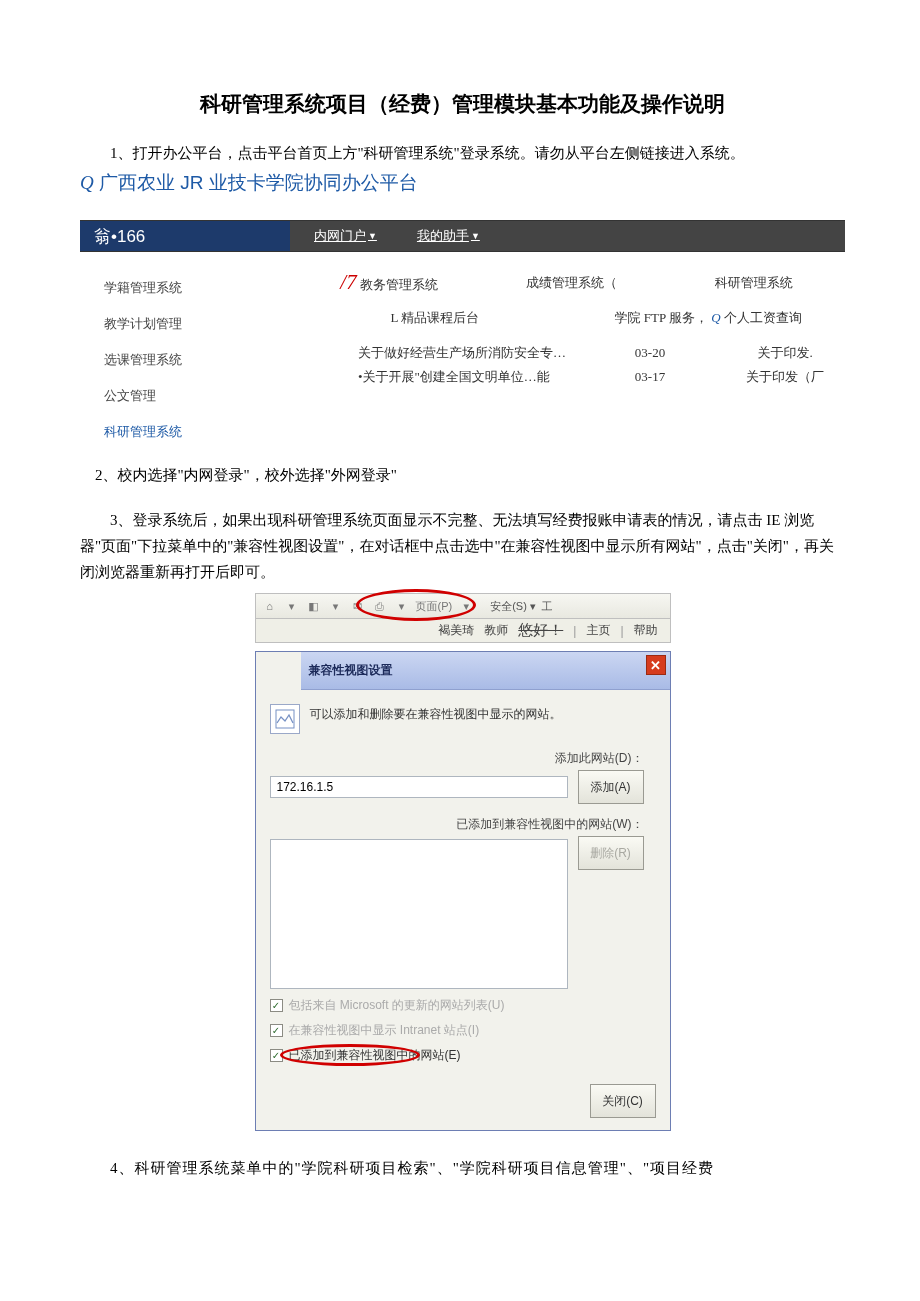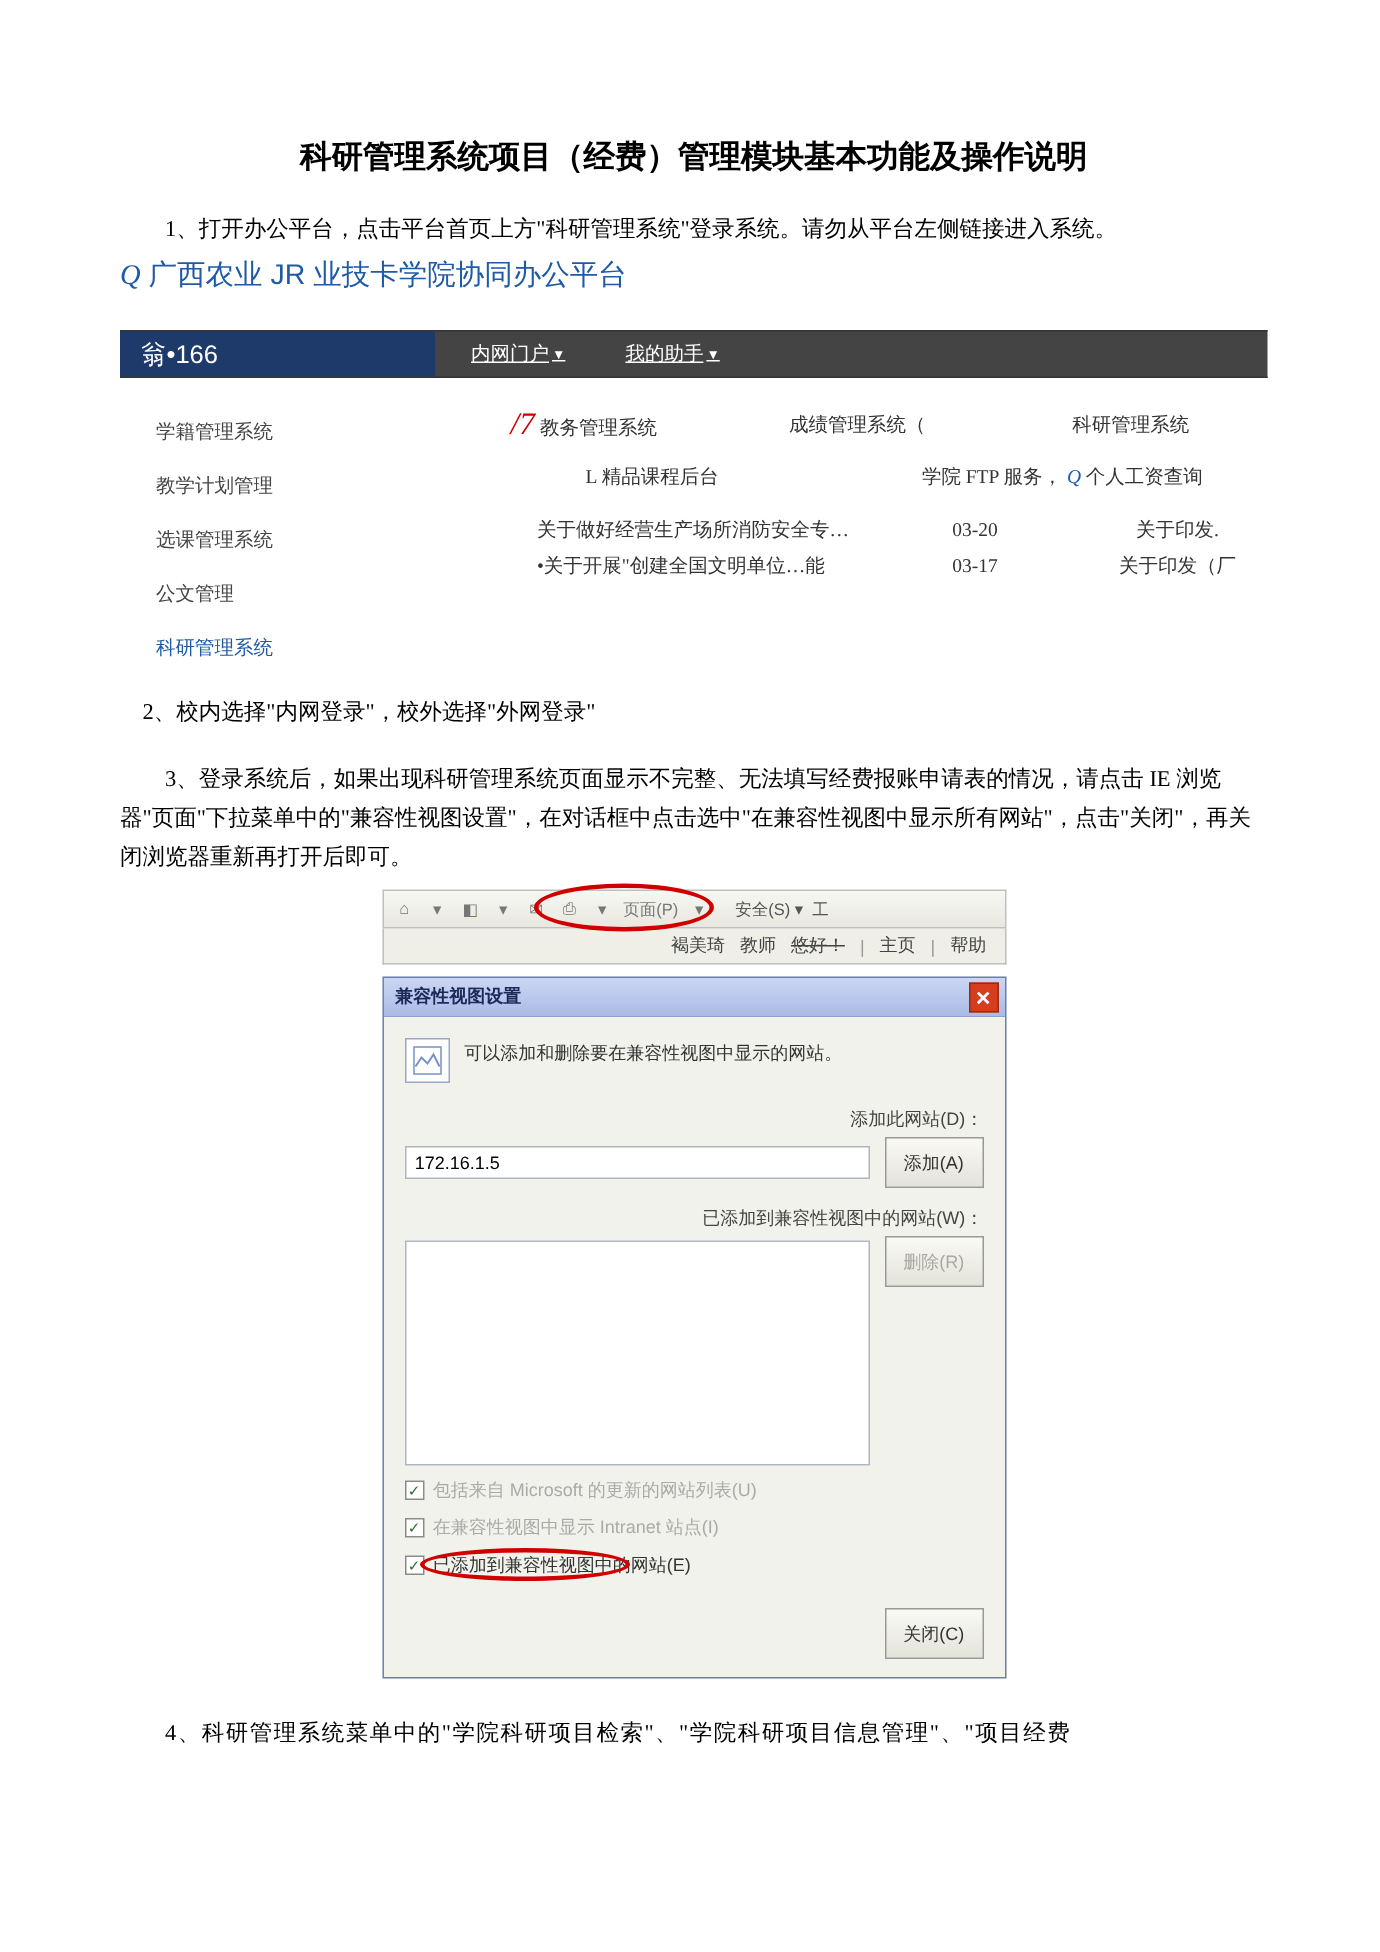--- a/index.html
+++ b/index.html
@@ -125,31 +125,31 @@
     gap:10px;padding:0 12px;font-size:12px;color:#444;
   }
   .sub-bar .sep{color:#999;}
   .dlg {
     margin-top:8px;
     border:1px solid #6d7eb3;
     background:#f2f2ec;
     position:relative;
   }
   .dlg-title {
-    height:26px;
+    height:38px;
     background:linear-gradient(#cbd6f2,#a9bbe6);
     border-bottom:1px solid #8fa0cf;
-    display:flex;align-items:center;padding:0 8px;font-weight:700;color:#1c2a5a;
+    display:flex;align-items:center;padding:0 8px;font-weight:700;color:#1c2a5a;margin-left:45px;
   }
   .dlg-close {
     position:absolute;right:4px;top:3px;
     width:20px;height:20px;background:#d63c1e;border:1px solid #9b2a12;color:#fff;
     display:flex;align-items:center;justify-content:center;font-weight:700;font-size:13px;
   }
-  .dlg-body { padding:14px 14px 10px 14px; }
+  .dlg-body { padding:14px 26px 10px 14px; }
   .dlg-body .intro { display:flex;gap:10px;align-items:flex-start;margin-bottom:16px;}
   .intro-icon {
     width:30px;height:30px;border:1px solid #9aa8c8;background:#fff;display:flex;align-items:center;justify-content:center;color:#7791c4;
   }
   .dlg-body .lbl { font-size:12px;color:#444;margin:6px 0 3px 0;text-align:right;}
   .inline-row{display:flex;gap:10px;align-items:center;}
   .txtbox {
     flex:1;height:22px;border:1px solid #aeb6bf;background:#fff;padding:2px 6px;font-size:12px;
   }
   .btn {
@@ -254,21 +254,21 @@
         <span class="ic">▾</span>
       <span style="margin-left:10px;">
         <span>安全(S)</span> ▾
       </span>
       <span>工</span>
       <div class="red-oval"></div>
     </div>
     <div class="sub-bar">
       <span>褐美琦</span>
       <span>教师</span>
-      <span style="text-decoration:line-through;font-size:12px;text-align:center;">悠好！</span>
+      <span style="text-decoration:line-through;font-size:15px;text-align:center;">悠好！</span>
       <span class="sep">|</span>
       <span>主页</span>
       <span class="sep">|</span>
       <span>帮助</span>
     </div>
 
     <div class="dlg">
       <div class="dlg-title">
         <span>兼容性视图设置</span>
       </div>

